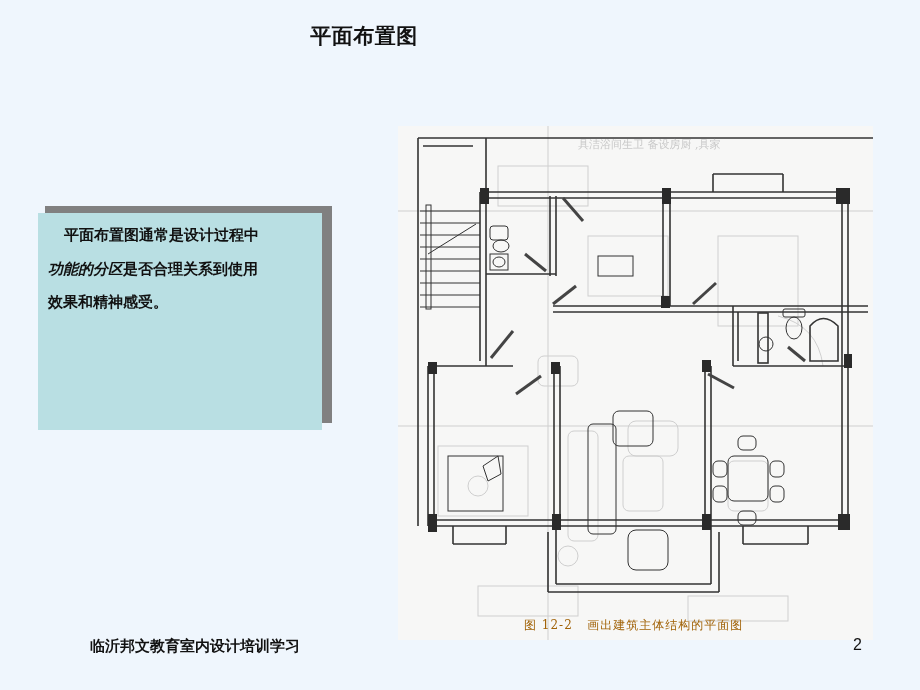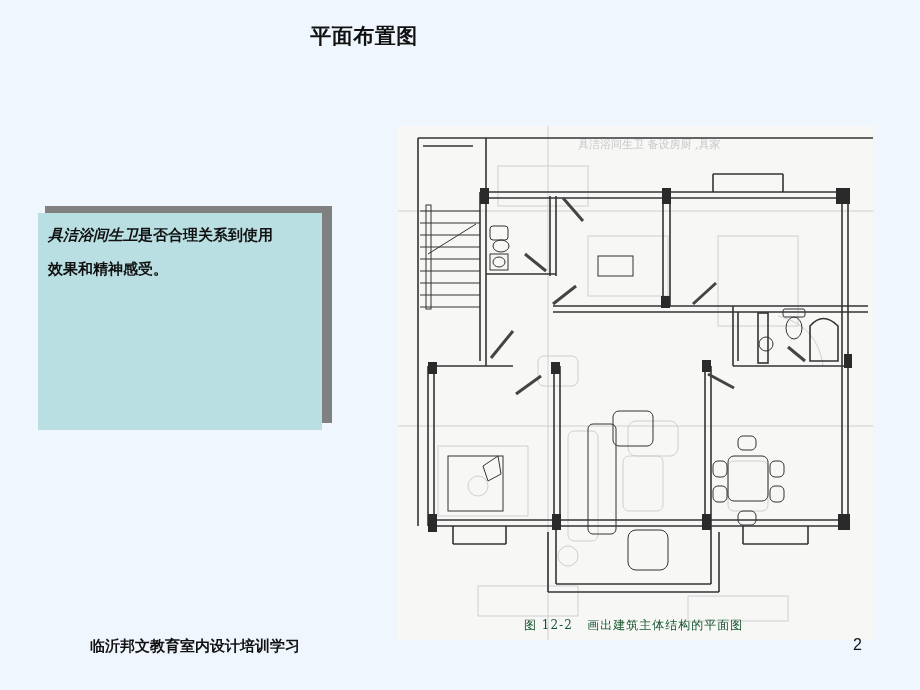--- a/index.html
+++ b/index.html
@@ -25,40 +25,41 @@
       margin: 0; font-size: 15px; line-height: 33.5px; font-weight: bold;
     }
     .textbox .indent { padding-left: 16px; }
     .textbox em { font-style: italic; }
     .plan {
       position: absolute; left: 398px; top: 126px; width: 475px; height: 514px;
       background: #F7F7F6;
     }
     .plan svg { display: block; }
     .caption {
-      position: absolute; left: 126px; top: 491px; font-size: 12px; color: #14532d;
+      position: absolute; left: 126px; top: 491px; font-size: 12px; color: #a16207;
       font-family: "DejaVu Serif", "Liberation Serif", serif; letter-spacing: 1px;
       white-space: pre;
     }
     .footer-text {
       position: absolute; left: 90px; top: 637px; font-size: 15px; font-weight: bold;
     }
     .page-number {
       position: absolute; left: 853px; top: 636px; font-size: 16px;
       font-family: "Liberation Sans", sans-serif;
     }
   </style>
 </head>
 <body>
 
 <div class="slide-title">平面布置图</div>
 
 <div class="textbox-shadow"></div>
 <div class="textbox">
-  <p><em>具洁浴间生卫</em><span>是否合理关系到使用</span></p>
+  <p class="indent">平面布置图通常是设计过程中</p>
+  <p><em>功能的分区</em><span>是否合理关系到使用</span></p>
   <p>效果和精神感受。</p>
 </div>
 
 <div class="plan">
   <svg width="475" height="514" viewBox="0 0 475 514">
 
     <g stroke="#cfcfcf" stroke-width="1" fill="none">
       <rect x="100" y="40" width="90" height="40"></rect>
       <rect x="190" y="110" width="80" height="60"></rect>
       <rect x="320" y="110" width="80" height="90"></rect>

